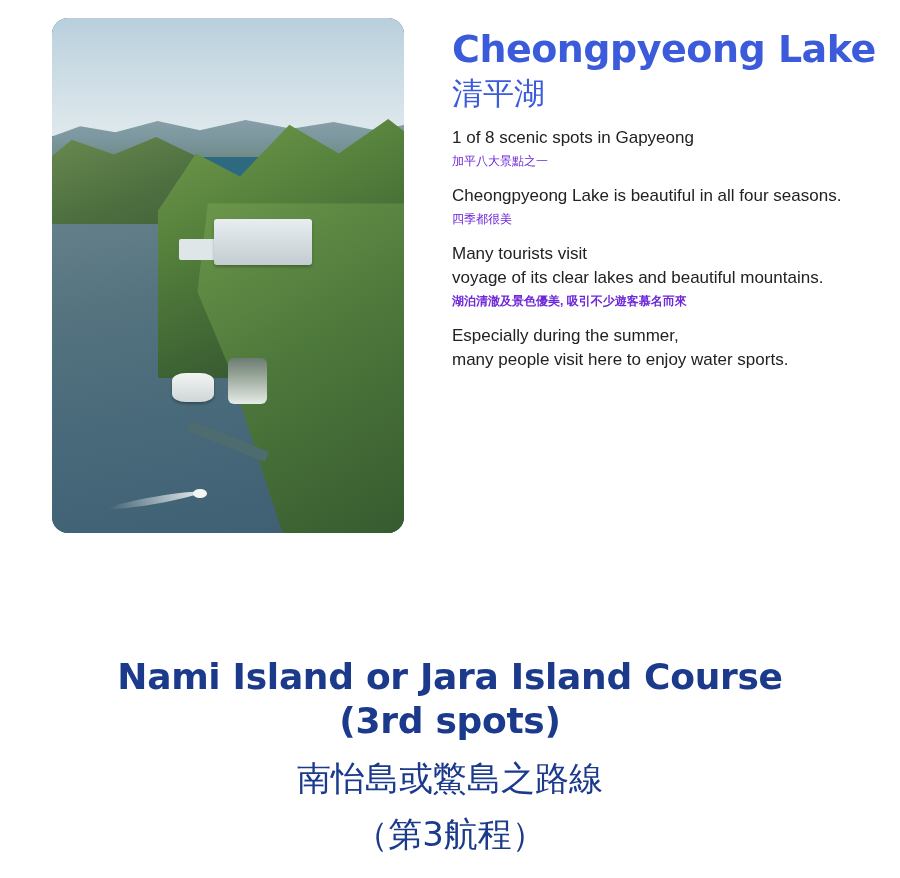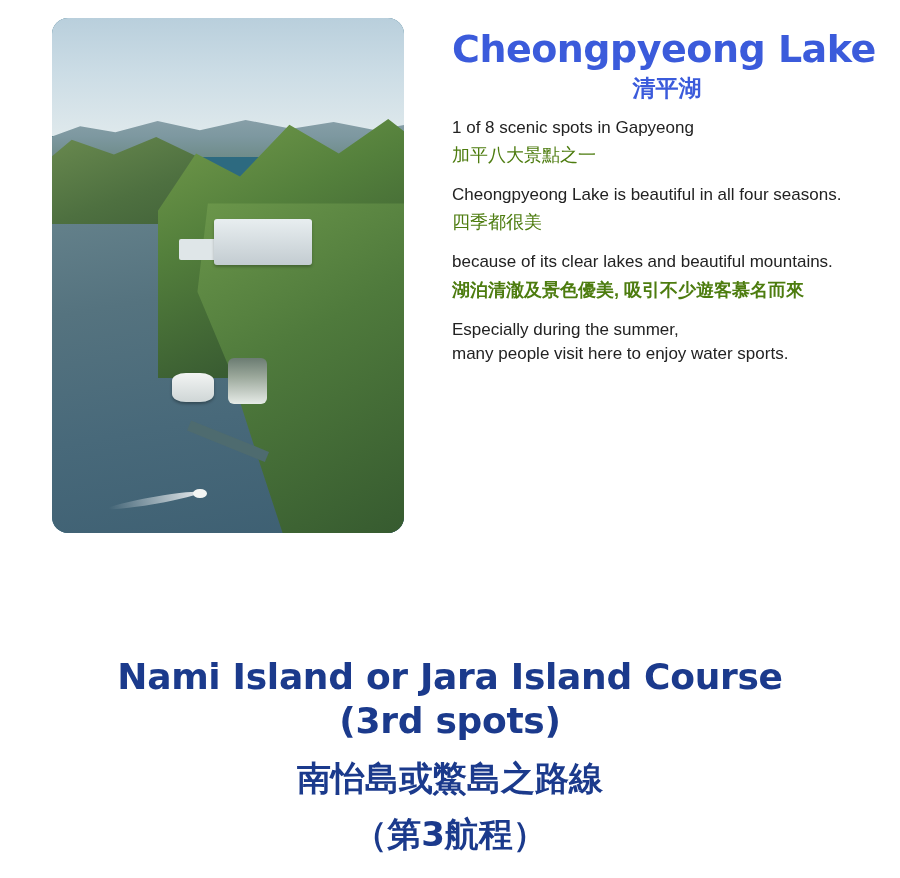--- a/index.html
+++ b/index.html
@@ -119,40 +119,39 @@
     font-weight: bold;
     font-size: 38px;
     line-height: 1.12;
     color: #3b5bdb;
     letter-spacing: -0.5px;
     margin: 10px 0 0 0;
     white-space: nowrap;
   }
   .title-zh {
     font-family: "DejaVu Sans", sans-serif;
-    font-weight: bold;
-    font-size: 23px;
+    font-weight: normal;
+    font-size: 31px;
     line-height: 1.2;
     color: #3b5bdb;
     margin: 4px 0 0 0;
-    text-align: center;
   }
 
   .para {
     margin-top: 14px;
   }
   .para .en {
     font-size: 17px;
     line-height: 1.42;
     color: #222222;
   }
   .para .zh {
-    font-size: 18px;
+    font-size: 12px;
     line-height: 1.5;
-    color: #4d7c0f;
+    color: #6d28d9;
     margin-top: 2px;
   }
   .para .zh.bold {
     font-weight: bold;
   }
 
   
   .course-block {
     position: absolute;
     left: 0;
@@ -163,21 +162,21 @@
   .course-en {
     font-family: "DejaVu Sans", sans-serif;
     font-weight: bold;
     font-size: 36px;
     line-height: 1.22;
     color: #1b3a8c;
     letter-spacing: -0.3px;
   }
   .course-zh {
     font-family: "DejaVu Sans", sans-serif;
-    font-weight: bold;
+    font-weight: normal;
     font-size: 34px;
     line-height: 1.25;
     color: #1b3a8c;
     margin-top: 14px;
   }
 </style>
 </head>
 <body>
 
 <div id="page">
@@ -208,21 +207,22 @@
         <div class="en">1 of 8 scenic spots in Gapyeong</div>
         <div class="zh">加平八大景點之一</div>
       </div>
 
       <div class="para">
         <div class="en">Cheongpyeong Lake is beautiful in all four seasons.</div>
         <div class="zh">四季都很美</div>
       </div>
 
       <div class="para">
-        <div class="en">because of its clear lakes and beautiful mountains.</div>
+        <div class="en">Many tourists visit</div>
+        <div class="en">voyage of its clear lakes and beautiful mountains.</div>
         <div class="zh bold">湖泊清澈及景色優美, 吸引不少遊客慕名而來</div>
       </div>
 
       <div class="para">
         <div class="en">Especially during the summer,</div>
         <div class="en">many people visit here to enjoy water sports.</div>
       </div>
     </div>
 
   </div>

